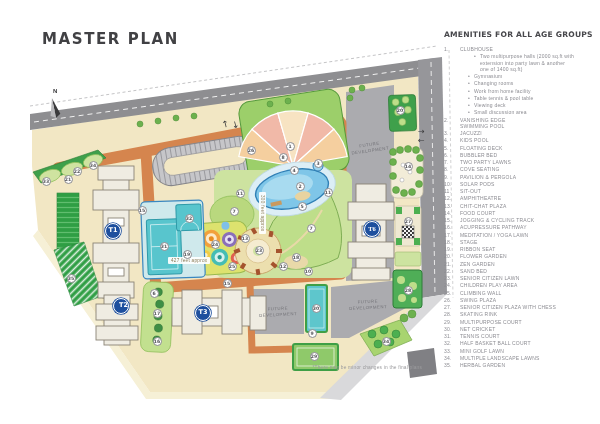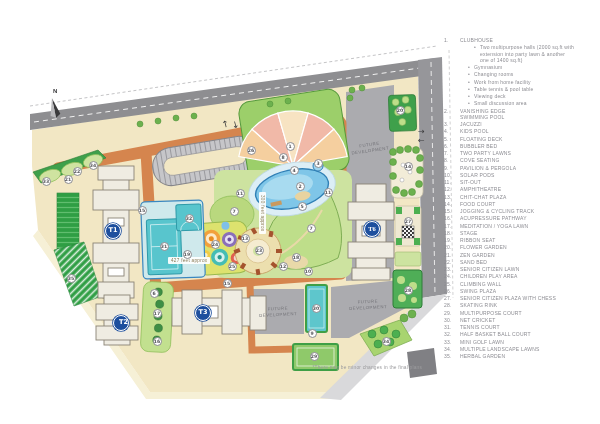--- a/index.html
+++ b/index.html
@@ -348,35 +348,37 @@
         <div class="marker" style="left: 408px; top: 290px;">28</div>
         <div class="marker" style="left: 314px; top: 356px;">29</div>
         <div class="marker" style="left: 316px; top: 308px;">30</div>
         <div class="marker" style="left: 164px; top: 246px;">31</div>
         <div class="marker" style="left: 189px; top: 218px;">32</div>
         <div class="marker" style="left: 46px; top: 181px;">33</div>
         <div class="marker" style="left: 93px; top: 165px;">34</div>
         <div class="marker" style="left: 386px; top: 341px;">34</div>
         <div class="marker" style="left: 71px; top: 278px;">35</div>
         <div class="tower" style="left: 113px; top: 231px;">T1</div>
-        <div class="tower" style="left: 121px; top: 323px; text-align: right;">T2</div>
+        <div class="tower" style="left: 121px; top: 306px; text-align: right;">T2</div>
         <div class="tower" style="left: 203px; top: 313px;">T3</div>
         <div class="tower" style="left: 372px; top: 229px; font-family: Liberation Serif, serif;">T6</div>
       </div>
   </div>
 
+  <div class="title">MASTER PLAN</div>
   <div class="nlabel">N</div>
   <svg class="north-svg" width="20" height="26">
     <g transform="rotate(-12 10 14)">
       <polygon points="10,24 10,4 15,21" fill="#3a3a3c"></polygon>
       <polygon points="10,24 10,4 5,21" fill="#b9b9bc"></polygon>
     </g>
   </svg>
 
   <div class="amenities">
+    <div class="am-head">AMENITIES FOR ALL AGE GROUPS</div>
     <div class="am-list">
         <div class="am-row">
           <span class="am-num">1.</span>
           <span class="am-label">CLUBHOUSE</span>
         </div>
         <div class="am-bullet deep">
           <span class="am-dot">•</span>
           <span class="am-btext">Two multipurpose halls (2000 sq.ft with extension into party lawn &amp; another one of 1400 sq.ft)</span>
         </div>
         <div class="am-bullet">

